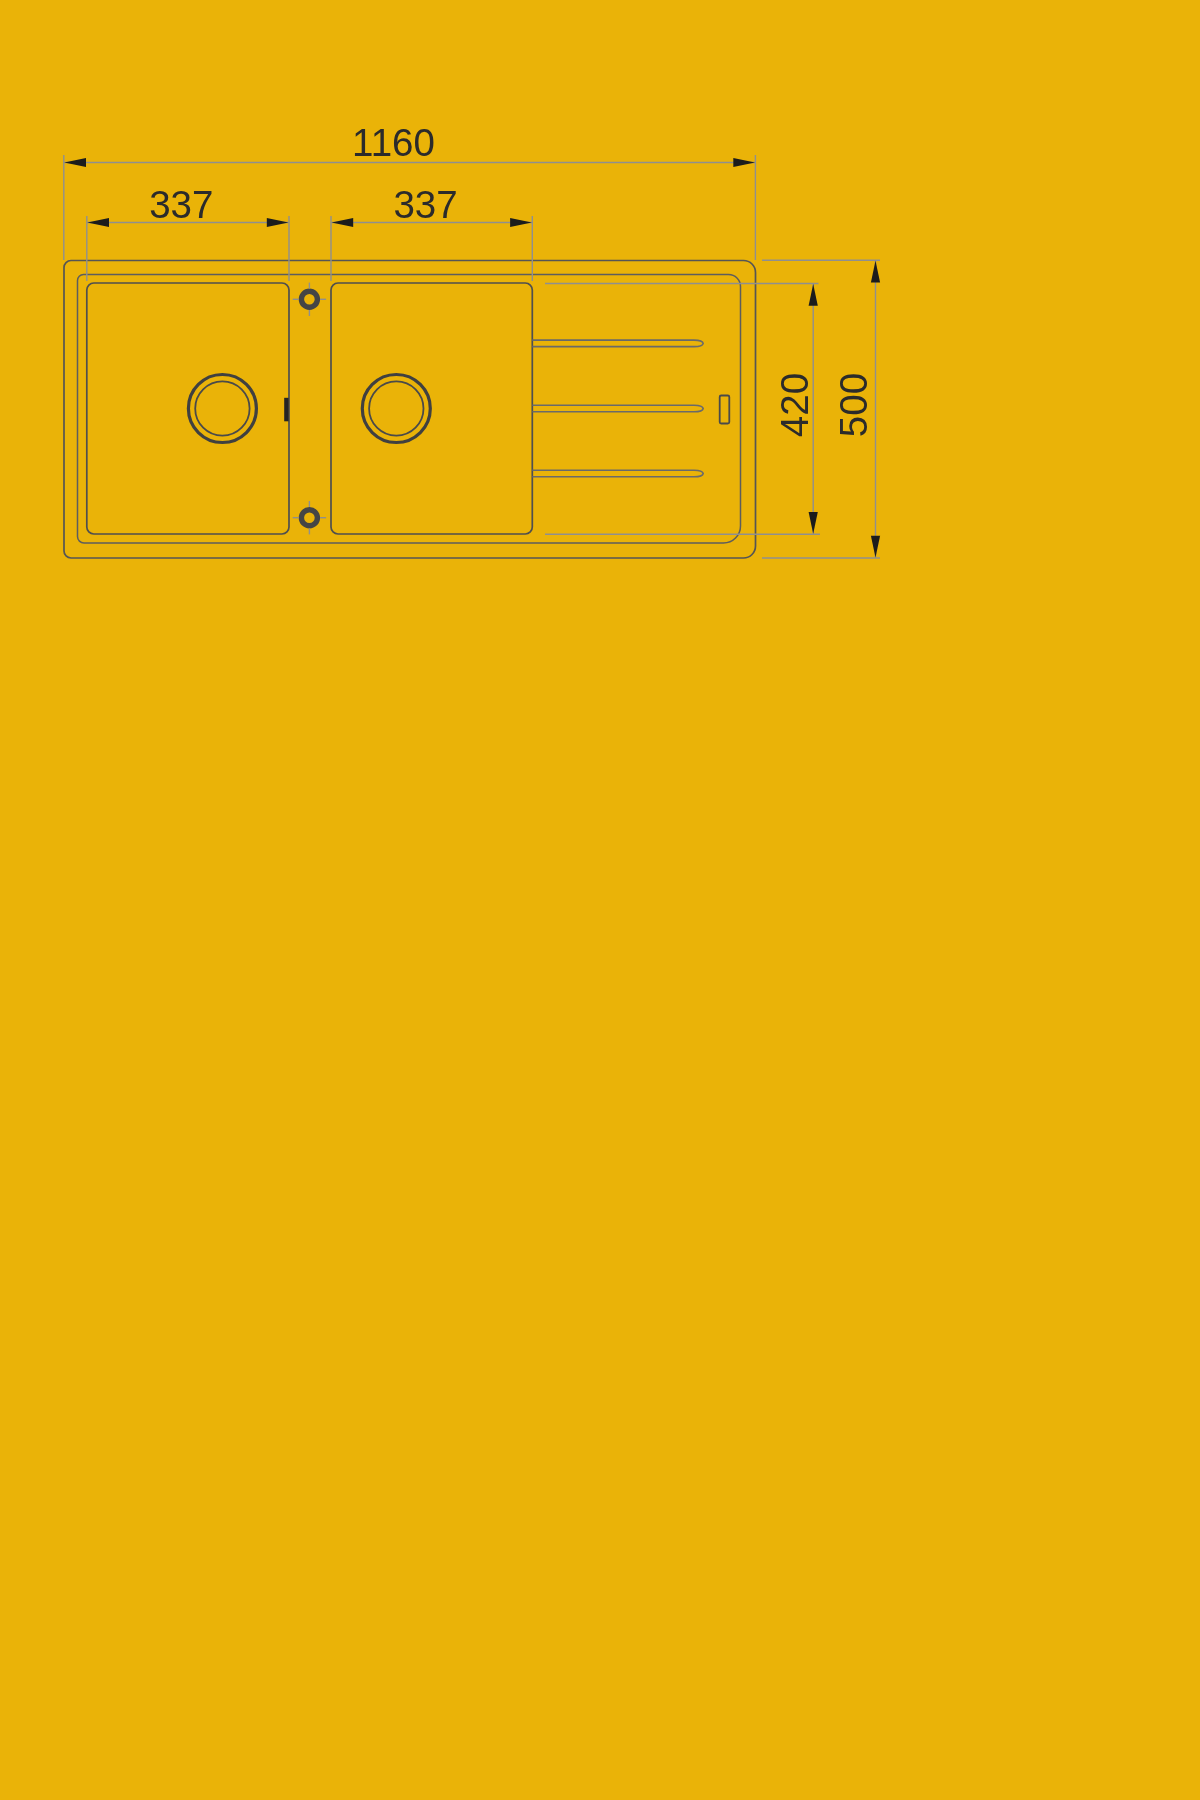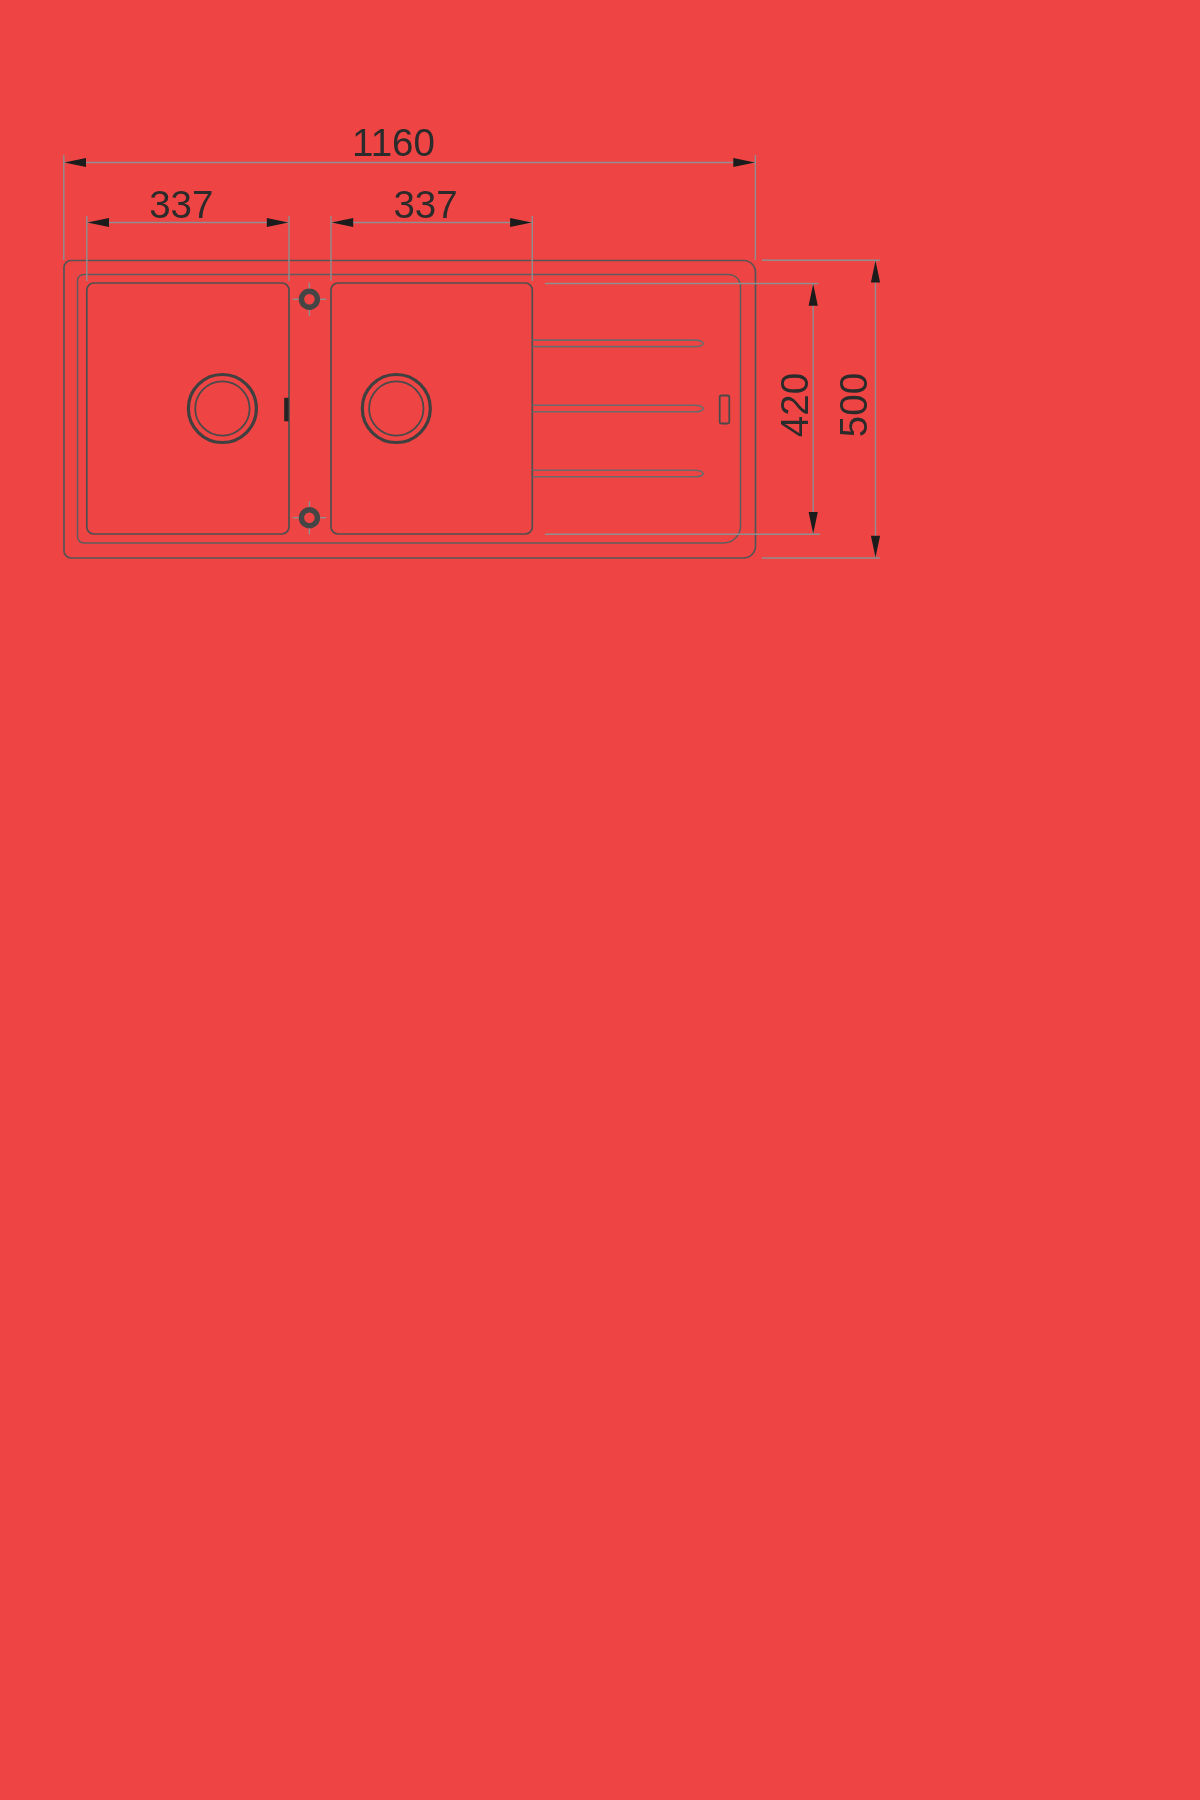--- a/index.html
+++ b/index.html
@@ -1,16 +1,16 @@
 <!DOCTYPE html>
 <html><head>
 <meta charset="utf-8">
 <style>
   html,body{margin:0;padding:0;background:#ffffff;}
-  .page{width:1200px;height:1800px;background:#ef4444;position:relative;overflow:hidden;}
+  .page{width:1200px;height:1800px;background:#eab308;position:relative;overflow:hidden;}
   svg{position:absolute;top:0;left:0;}
   text{font-family:"Liberation Sans", sans-serif;fill:#2b2b2b;}
 </style>
 </head>
 <body>
 
 <div class="page">
 <svg width="1200" height="1800" viewBox="0 0 1200 1800">
 
   <path d="M71 260.5 H743.5 A12 12 0 0 1 755.5 272.5 V546 A12 12 0 0 1 743.5 558 H71 A7 7 0 0 1 64 551 V267.5 A7 7 0 0 1 71 260.5 Z" fill="none" stroke="#555555" stroke-width="1.7"></path>

